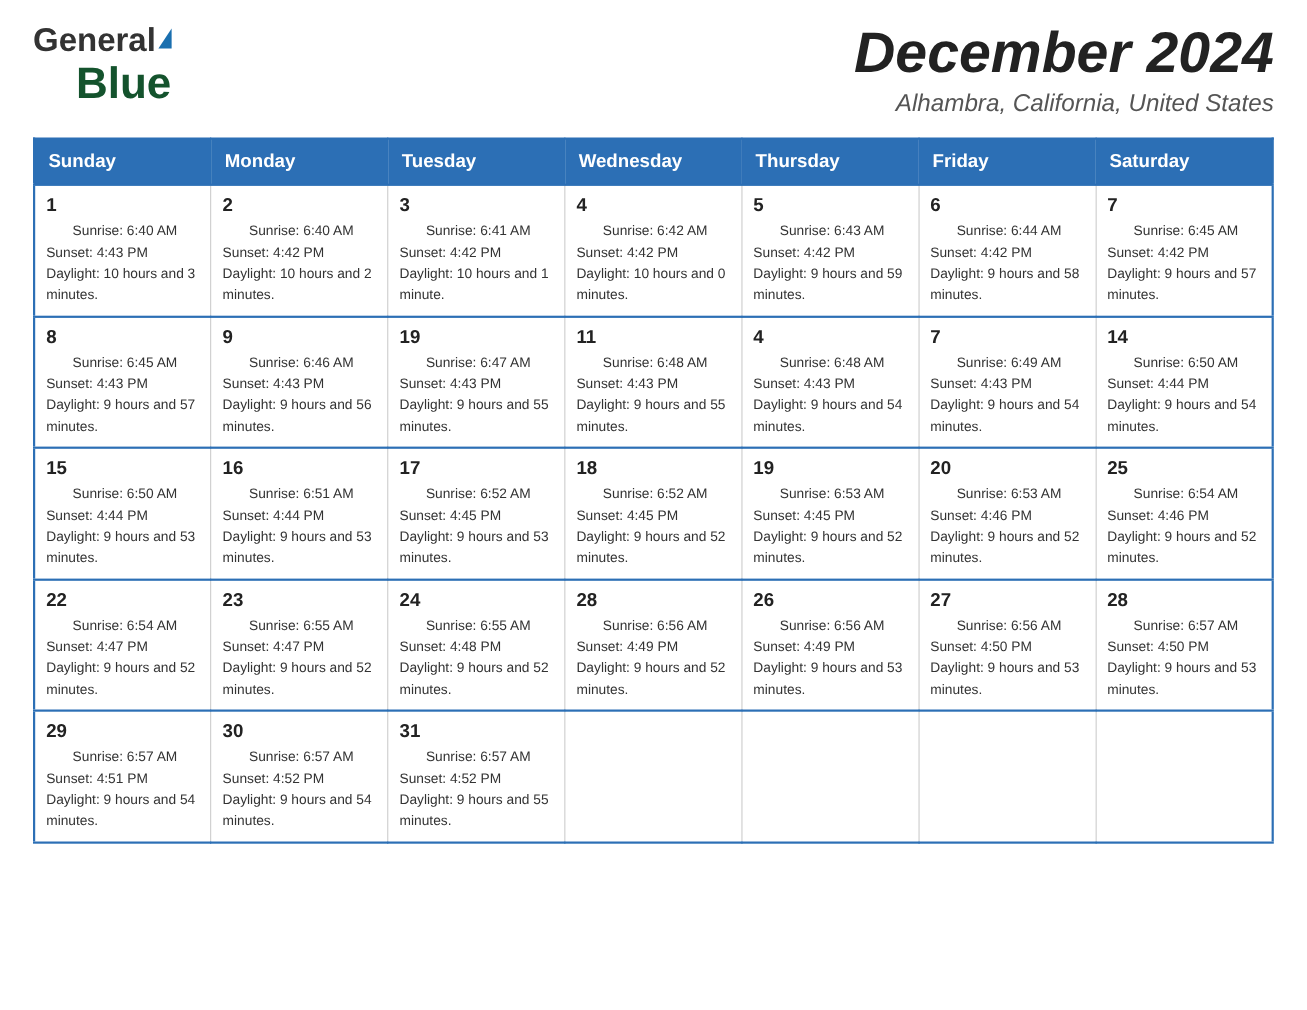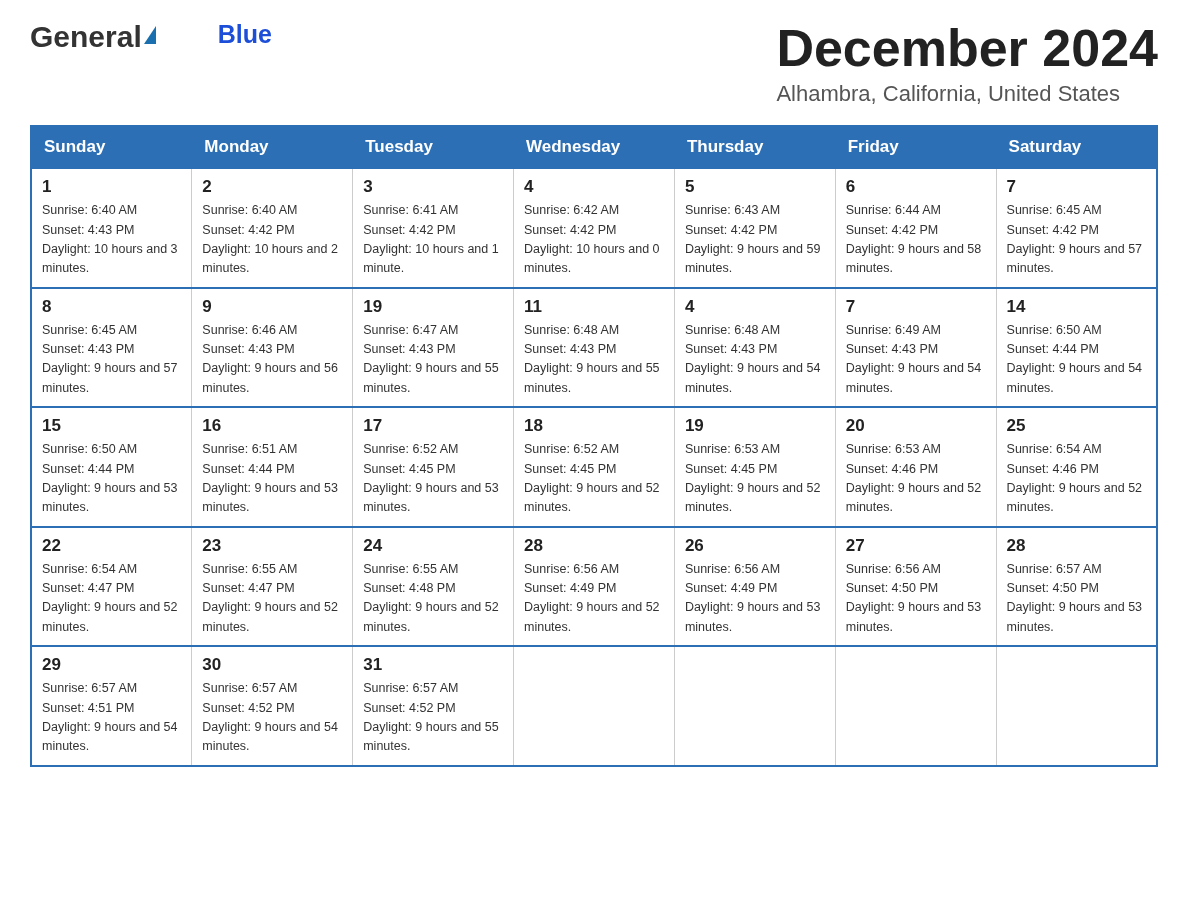--- a/index.html
+++ b/index.html
@@ -12,25 +12,26 @@
       padding: 20px 30px;
     }
     .header {
       display: flex;
       justify-content: space-between;
       align-items: flex-start;
       margin-bottom: 18px;
     }
     .logo {
       display: flex;
-      flex-direction: row;
-      align-items: flex-start;
-      gap: 39px;
+      flex-direction: column;
+      align-items: flex-end;
     }
     .title-block {
+      text-align: right;
+      font-style: italic;
     }
     .month-title {
       font-size: 52px;
       font-weight: bold;
       color: #222;
       line-height: 1.1;
     }
     .location-title {
       font-size: 22px;
       color: #555;
@@ -67,20 +68,21 @@
       font-size: 17px;
       font-weight: bold;
       color: #222;
       margin-bottom: 4px;
       display: block;
     }
     .day-info {
       font-size: 12.5px;
       line-height: 1.55;
       color: #333;
+      margin-left: 24px;
     }
     .empty-cell {
       background: #fff;
     }
     .logo-row {
       display: flex;
       align-items: center;
     }
     .logo-general-part {
       font-size: 30px;
@@ -91,23 +93,23 @@
       display: inline-block;
       width: 0;
       height: 0;
       border-left: 12px solid transparent;
       border-bottom: 18px solid #1a6faf;
       margin-left: 2px;
       position: relative;
       top: -2px;
     }
     .logo-blue-part {
-      font-size: 25px;
-      font-weight: bold;
-      color: #1d4ed8;
+      font-size: 40px;
+      font-weight: bold;
+      color: #14532d;
       margin-left: 23px;
     }
   </style>
 </head>
 <body>
 
 <div class="header">
   <div class="logo">
     <div class="logo-row">
       <span class="logo-general-part">General</span>

